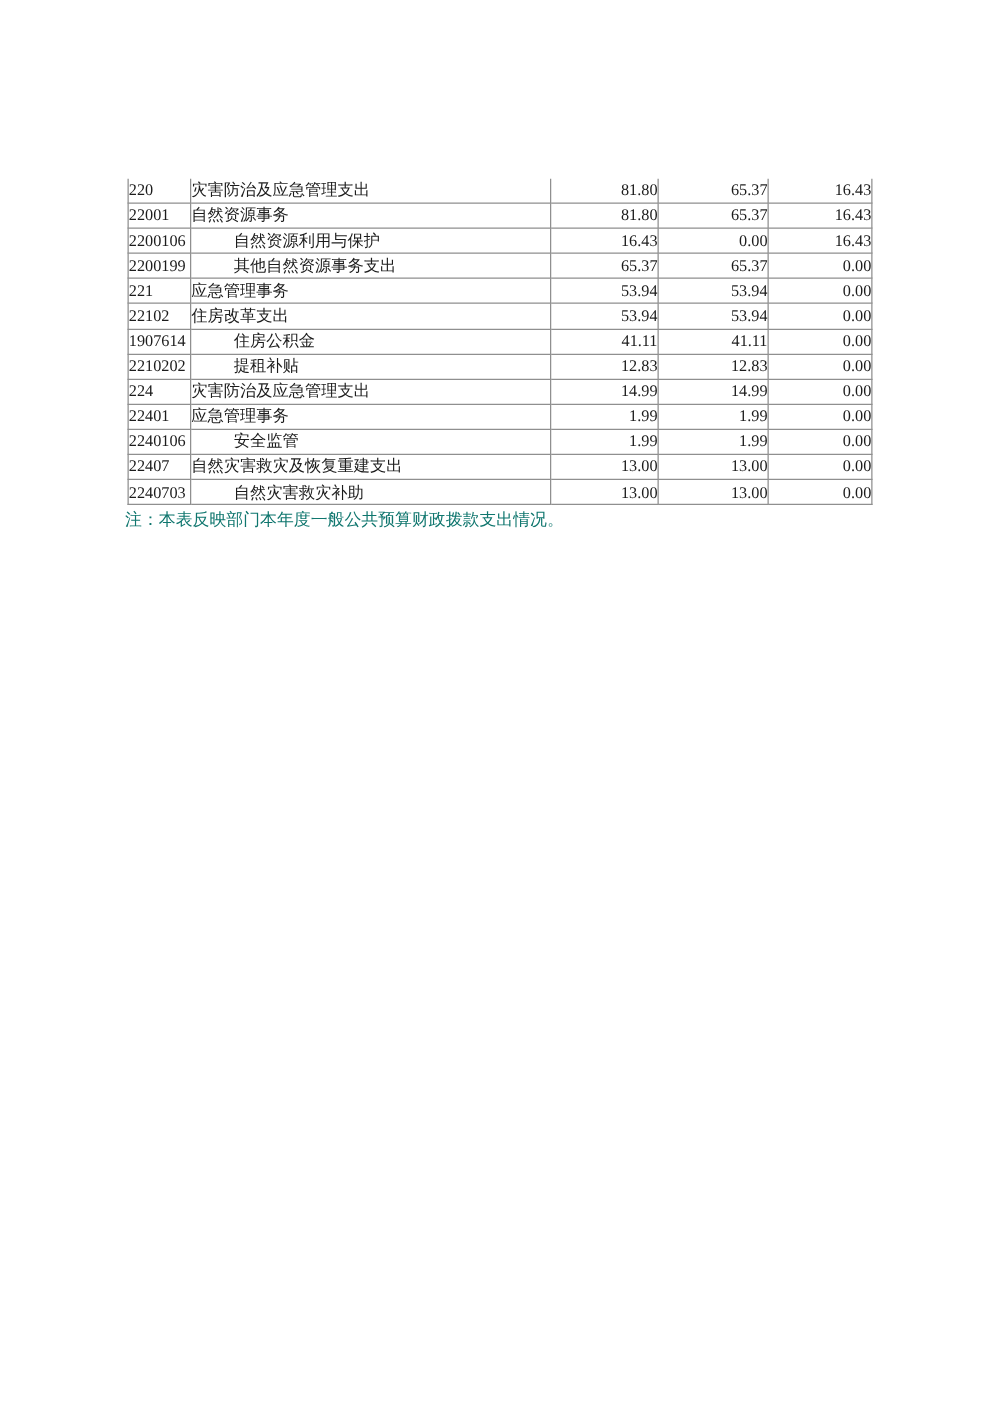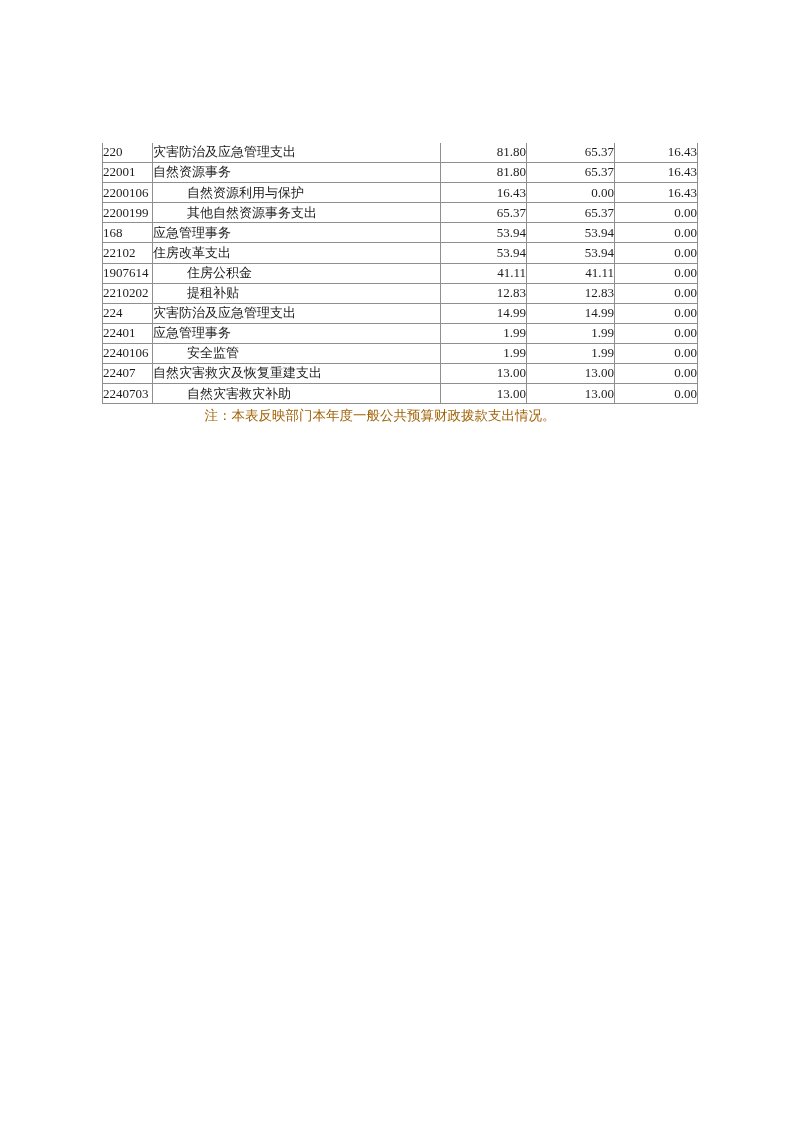--- a/index.html
+++ b/index.html
@@ -52,22 +52,21 @@
     padding-right: 3px;
     margin-top: 35px;
   }
   .table-note {
     position: absolute;
     left: 100px;
     top: 407px;
     width: 560px;
     font-size: 13.5px;
     line-height: 18px;
-    color: #a16207;
-    text-align: center;
+    color: #0f766e;
   }
   .page-number {
     position: absolute;
     left: 643px;
     top: 994px;
     width: 64px;
     text-align: right;
     font-size: 17px;
     letter-spacing: 1px;
     color: #be185d;
@@ -109,21 +108,21 @@
           <td class="cell-num">16.43</td>
         </tr>
         <tr>
           <td class="cell-code">2200199</td>
           <td class="cell-name indented">其他自然资源事务支出</td>
           <td class="cell-num">65.37</td>
           <td class="cell-num">65.37</td>
           <td class="cell-num">0.00</td>
         </tr>
         <tr>
-          <td class="cell-code">168</td>
+          <td class="cell-code">221</td>
           <td class="cell-name">应急管理事务</td>
           <td class="cell-num">53.94</td>
           <td class="cell-num">53.94</td>
           <td class="cell-num">0.00</td>
         </tr>
         <tr>
           <td class="cell-code">22102</td>
           <td class="cell-name">住房改革支出</td>
           <td class="cell-num">53.94</td>
           <td class="cell-num">53.94</td>

